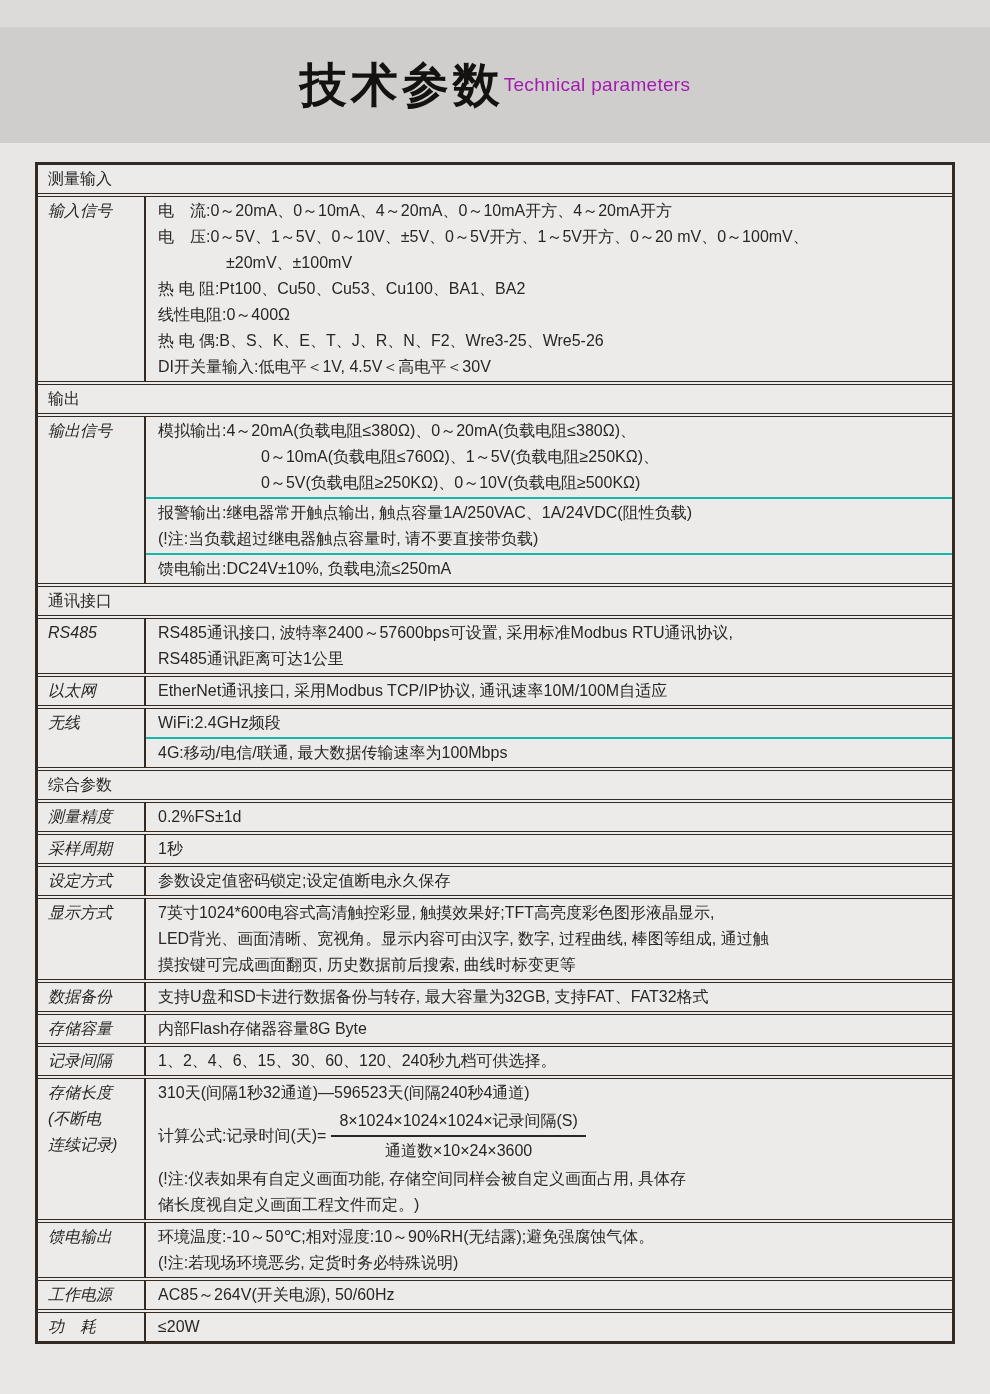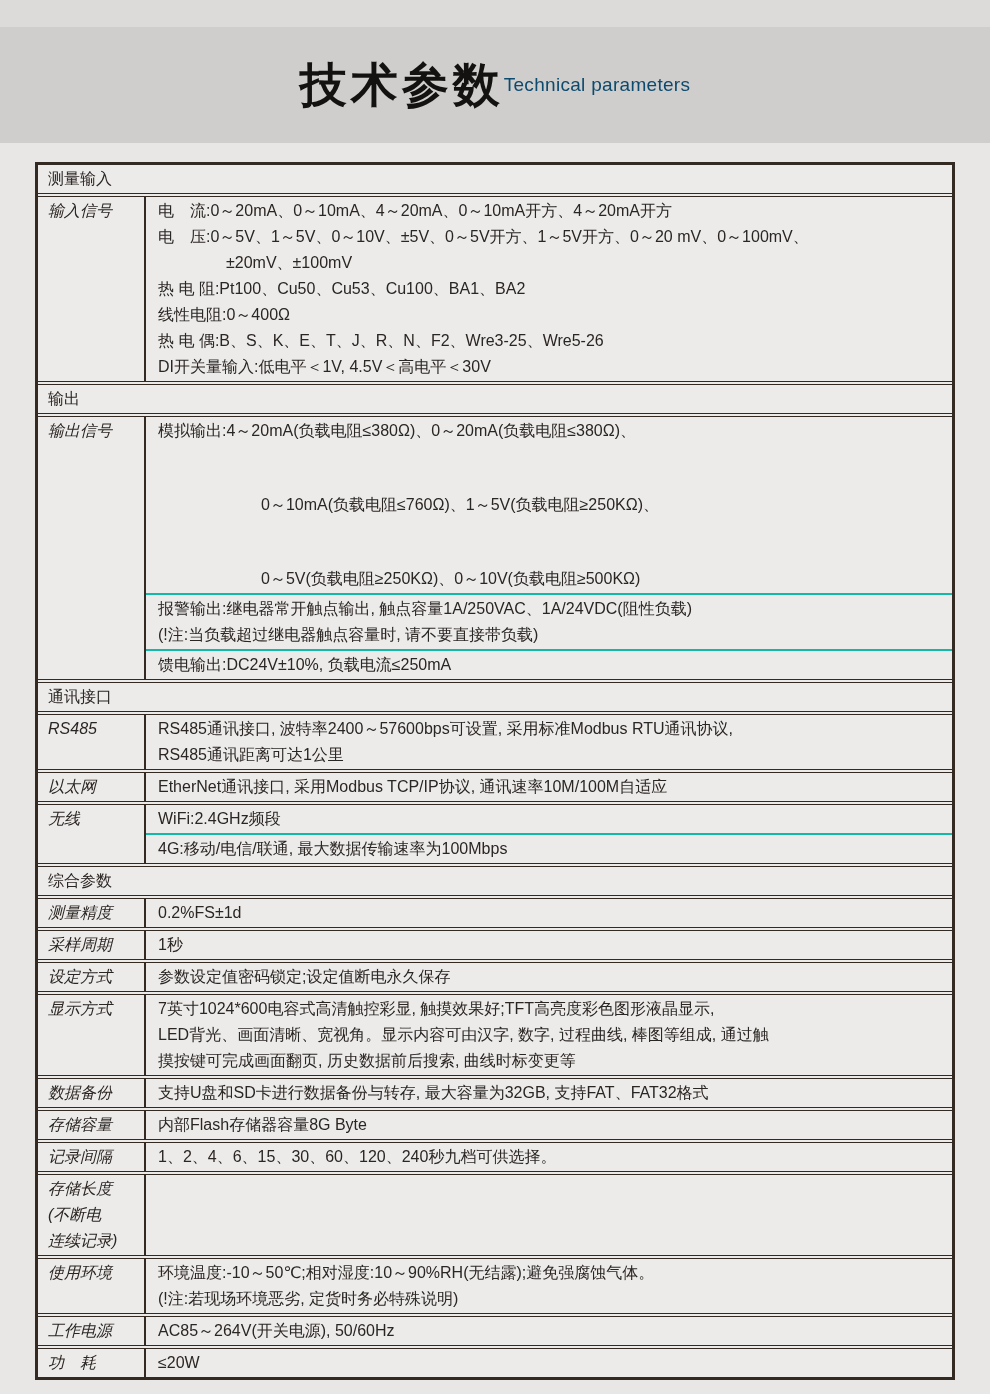--- a/index.html
+++ b/index.html
@@ -13,21 +13,21 @@
   }
   .top-strip{height:27px;background:#dcdbd9;}
   .title-band{
     height:116px;background:#cfcecc;
     display:flex;flex-direction:row;align-items:center;justify-content:center;
   }
   .page-title{
     font-size:47px;font-weight:900;letter-spacing:4px;line-height:52px;color:#141210;
   }
   .page-subtitle{
-    font-size:19px;font-weight:400;letter-spacing:0.3px;color:#0c4a6e;margin-top:0px;
+    font-size:19px;font-weight:400;letter-spacing:0.3px;color:#a21caf;margin-top:0px;
     font-stretch:condensed;
   }
   .spec-table{
     margin:19px 35px 0 35px;
     width:920px;
     box-sizing:border-box;
     border:3px solid #342a24;
     background:#edebe9;
     font-size:16px;
   }
@@ -41,21 +41,21 @@
   }
   .value-cell{
     flex:1 1 auto;min-width:0;
     padding:1px 6px 1px 12px;line-height:26px;overflow:hidden;
   }
   .value-col{flex:1 1 auto;min-width:0;display:flex;flex-direction:column;}
   .value-col .sub{padding:1px 0 1px 12px;line-height:26px;overflow:hidden;}
   .value-col .sub + .sub{border-top:2px solid #14b8a6;}
   .line{white-space:nowrap;line-height:26px;}
   .ind-v{padding-left:68px;}
-  .ind-a{padding-left:103px;margin-top:48px;}
+  .ind-a{padding-left:103px;}
   .formula-line{display:flex;align-items:center;white-space:nowrap;margin:2px 0 2px 0;}
   .frac{display:inline-flex;flex-direction:column;text-align:center;margin-left:5px;}
   .frac .num{padding:0 8px 1px 8px;border-bottom:2px solid #2a2624;line-height:26px;}
   .frac .den{padding-top:1px;line-height:26px;}
 </style>
 </head>
 <body>
 
 <div class="top-strip"></div>
 
@@ -182,24 +182,36 @@
       <div class="line">1、2、4、6、15、30、60、120、240秒九档可供选择。</div>
     </div>
   </div>
 
   <div class="row">
     <div class="label-cell">
       <div class="line">存储长度</div>
       <div class="line">(不断电</div>
       <div class="line">连续记录)</div>
     </div>
-  </div>
-
-  <div class="row">
-    <div class="label-cell">使用环境</div>
+    <div class="value-cell">
+      <div class="line">310天(间隔1秒32通道)—596523天(间隔240秒4通道)</div>
+      <div class="formula-line">
+        <span>计算公式:记录时间(天)=</span>
+        <span class="frac">
+          <span class="num">8×1024×1024×1024×记录间隔(S)</span>
+          <span class="den">通道数×10×24×3600</span>
+        </span>
+      </div>
+      <div class="line">(!注:仪表如果有自定义画面功能, 存储空间同样会被自定义画面占用, 具体存</div>
+      <div class="line">储长度视自定义画面工程文件而定。)</div>
+    </div>
+  </div>
+
+  <div class="row">
+    <div class="label-cell">馈电输出</div>
     <div class="value-cell">
       <div class="line">环境温度:-10～50℃;相对湿度:10～90%RH(无结露);避免强腐蚀气体。</div>
       <div class="line">(!注:若现场环境恶劣, 定货时务必特殊说明)</div>
     </div>
   </div>
 
   <div class="row">
     <div class="label-cell">工作电源</div>
     <div class="value-cell">
       <div class="line">AC85～264V(开关电源), 50/60Hz</div>

